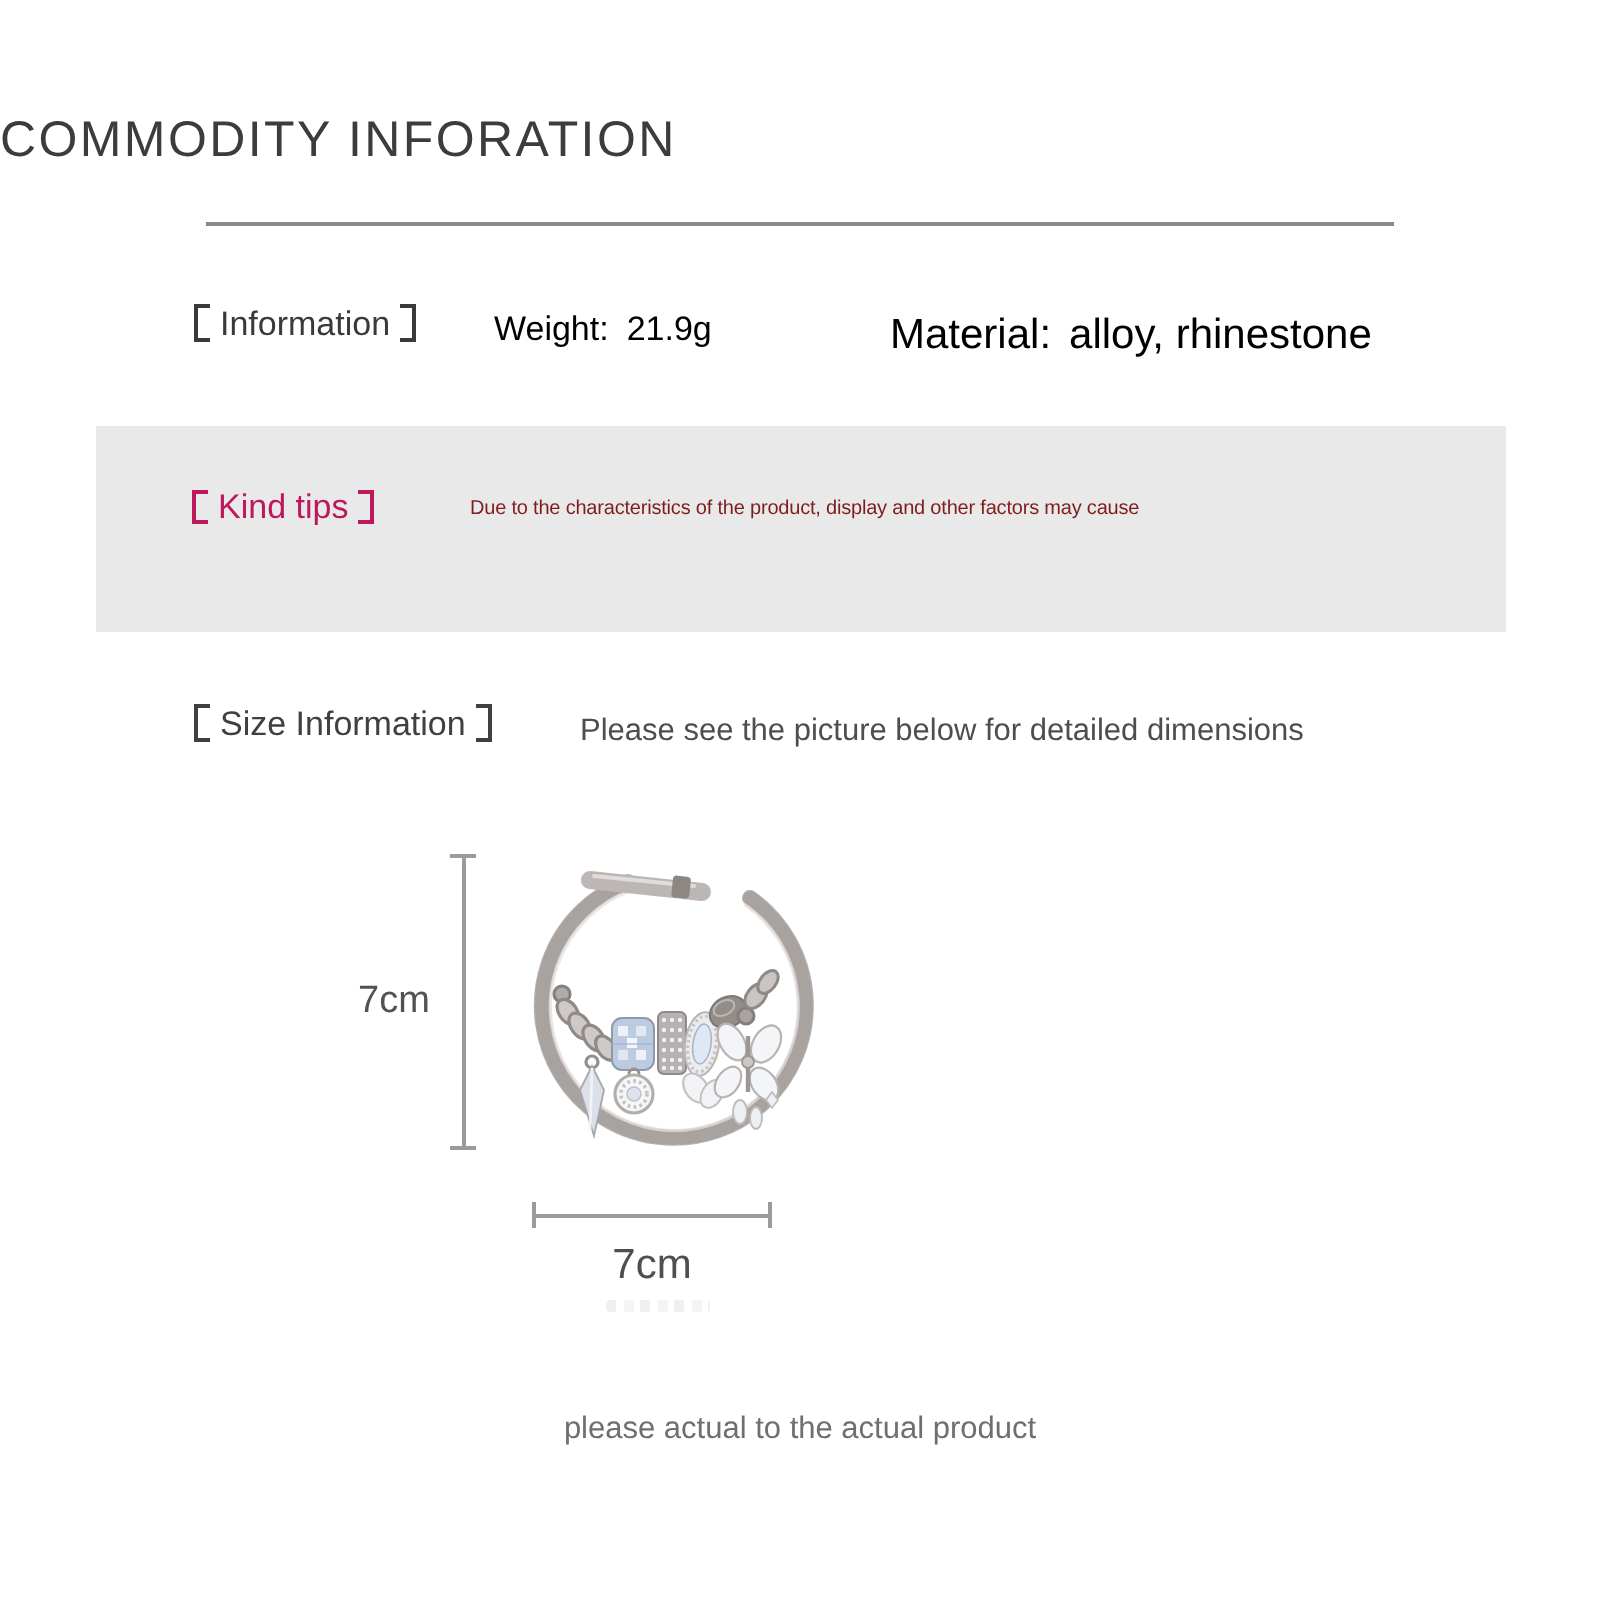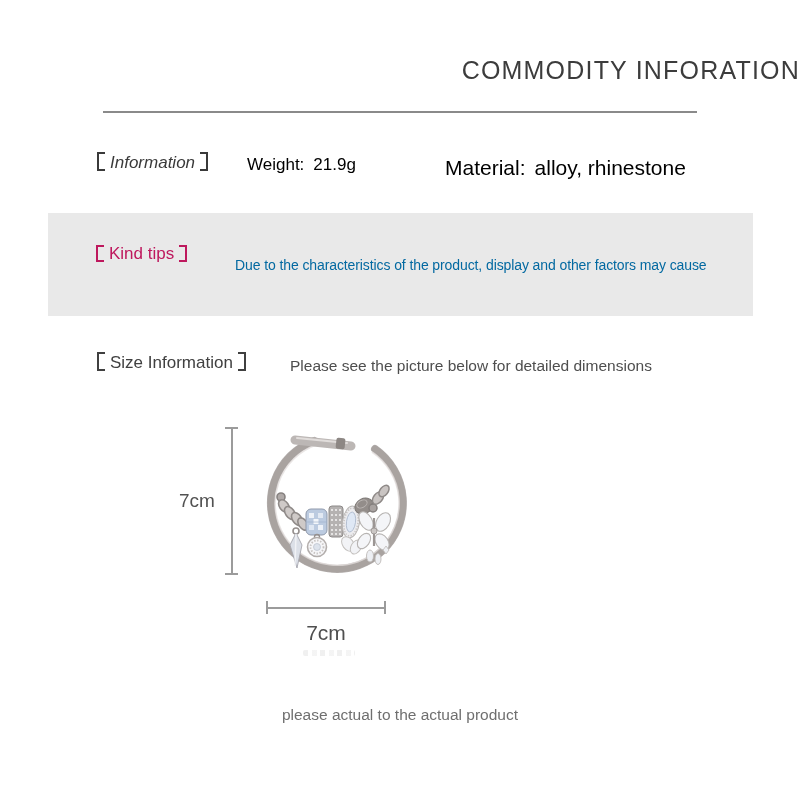--- a/index.html
+++ b/index.html
@@ -1,41 +1,41 @@
 <!DOCTYPE html>
 <html><head>
 <meta charset="utf-8">
 <style>
   html,body{margin:0;padding:0;background:#fff;}
   .page{position:relative;width:800px;height:800px;background:#ffffff;
         font-family:"Liberation Sans",sans-serif;color:#3d3d3d;overflow:hidden;}
   .abs{position:absolute;}
 
   
-  .title{top:56px;left:0;width:800px;text-align:right;font-size:25px;
+  .title{top:56px;left:0;width:800px;text-align:left;font-size:25px;
          letter-spacing:1.2px;font-weight:500;color:#3c3c3c;}
   .divider{top:111px;left:103px;width:594px;height:2px;background:#8a8a8a;}
 
   
   .bk{display:inline-block;box-sizing:border-box;width:8px;height:19px;vertical-align:-3.5px;}
   .bk-l{border:2.5px solid currentColor;border-right:0;margin-right:5px;}
   .bk-r{border:2.5px solid currentColor;border-left:0;margin-left:5px;}
   .bk-sm{height:17px;vertical-align:-3px;}
 
   
-  .info-label{top:152px;left:97px;font-size:17px;color:#3a3a3a;font-style:italic;}
+  .info-label{top:152px;left:97px;font-size:17px;color:#3a3a3a;}
   .weight{top:155px;left:247px;font-size:17px;color:#000000;}
   .material{top:156px;left:445px;font-size:21px;color:#000000;}
   .val-gap{margin-left:9px;}
 
   
   .tips-box{top:213px;left:48px;width:705px;height:103px;background:#e9e9e9;}
   .tips-label{position:absolute;left:48px;top:31px;font-size:17px;color:#be185d;}
-  .tips-text{position:absolute;left:187px;top:36px;width:530px;font-size:14px;
-             line-height:32px;color:#0369a1;letter-spacing:-0.1px;}
+  .tips-text{position:absolute;left:187px;top:26px;width:530px;font-size:10px;
+             line-height:32px;color:#7f1d1d;letter-spacing:-0.1px;}
 
   
   .size-label{top:352px;left:97px;font-size:17px;color:#404040;}
   .size-note{top:357px;left:290px;font-size:15.5px;color:#4e4e4e;}
 
   
   .mline{background:#9b9b9b;}
   .vline{left:231px;top:428px;width:2px;height:147px;}
   .vcap-t{left:225px;top:427px;width:13px;height:2px;}
   .vcap-b{left:225px;top:573px;width:13px;height:2px;}

